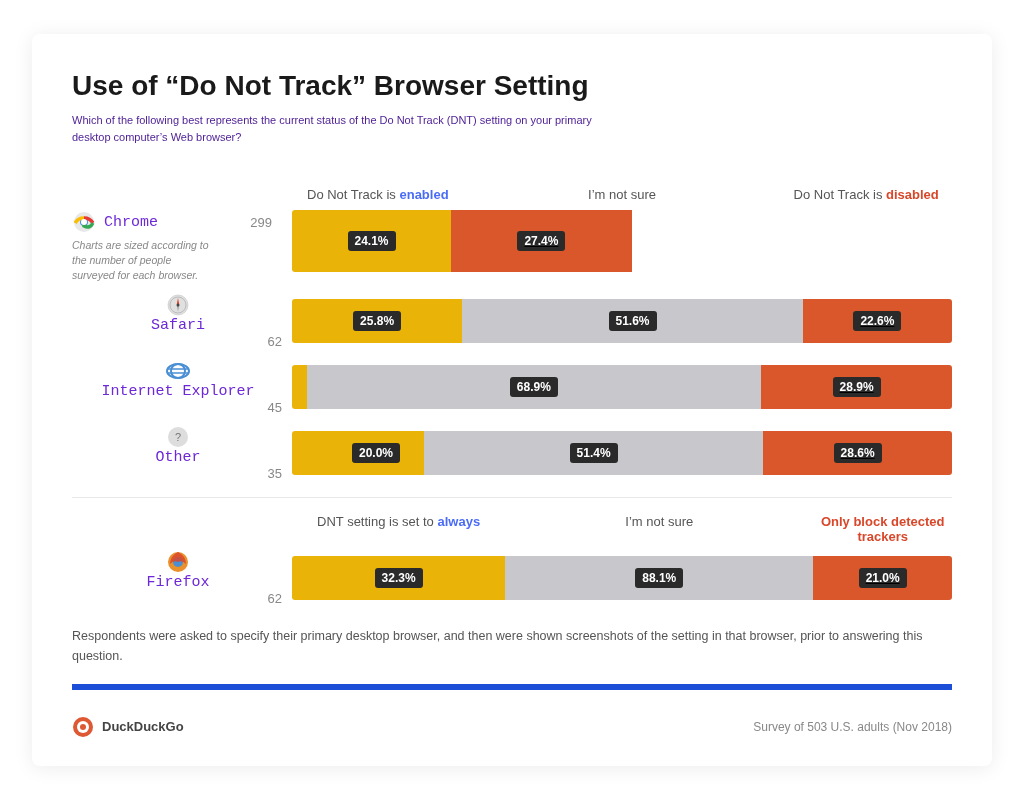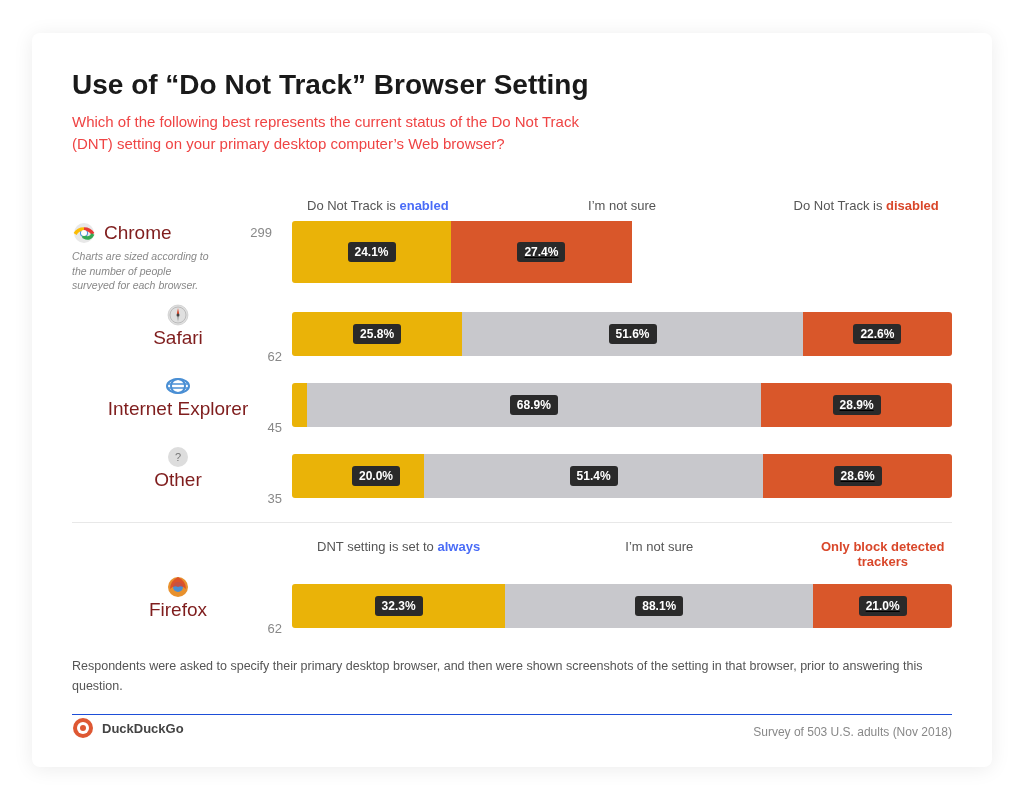--- a/index.html
+++ b/index.html
@@ -20,22 +20,22 @@
       width: 100%;
       box-shadow: 0 2px 20px rgba(0,0,0,0.08);
     }
     .main-title {
       font-size: 28px;
       font-weight: 700;
       color: #1a1a1a;
       margin-bottom: 10px;
     }
     .subtitle {
-      font-size: 15px;
-      color: #ef4444;
+      font-size: 11px;
+      color: #4c1d95;
       line-height: 1.5;
       margin-bottom: 42px;
       max-width: 540px;
     }
     .chart-area {
       width: 100%;
     }
     
     .col-headers {
       display: flex;
@@ -65,24 +65,25 @@
       flex-shrink: 0;
       flex-direction: column;
     }
     .browser-icon {
       width: 24px;
       height: 24px;
       margin-right: 8px;
       flex-shrink: 0;
     }
     .browser-name {
-      font-size: 19px;
+      font-size: 15px;
       font-weight: 500;
-      color: #7f1d1d;
+      color: #6d28d9;
       margin-right: 8px;
+      font-family: Liberation Mono, monospace;
     }
     .browser-count {
       font-size: 13px;
       color: #888;
       margin-left: auto;
       margin-right: 10px;
     }
     .bar-container {
       flex: 1;
       display: flex;
@@ -135,23 +136,23 @@
     .footer-note {
       font-size: 12.5px;
       color: #555;
       line-height: 1.6;
       margin-top: 20px;
       margin-bottom: 18px;
     }
     .footer-bar {
       display: flex;
       justify-content: space-between;
-      align-items: flex-end;
-      border-top: 1px solid #1d4ed8;
-      padding-top: 2px;
+      align-items: center;
+      border-top: 6px solid #1d4ed8;
+      padding-top: 26px;
       margin-top: 8px;
     }
     .ddg-brand {
       display: flex;
       align-items: center;
       gap: 8px;
       font-size: 13px;
       color: #444;
       font-weight: 600;
     }

